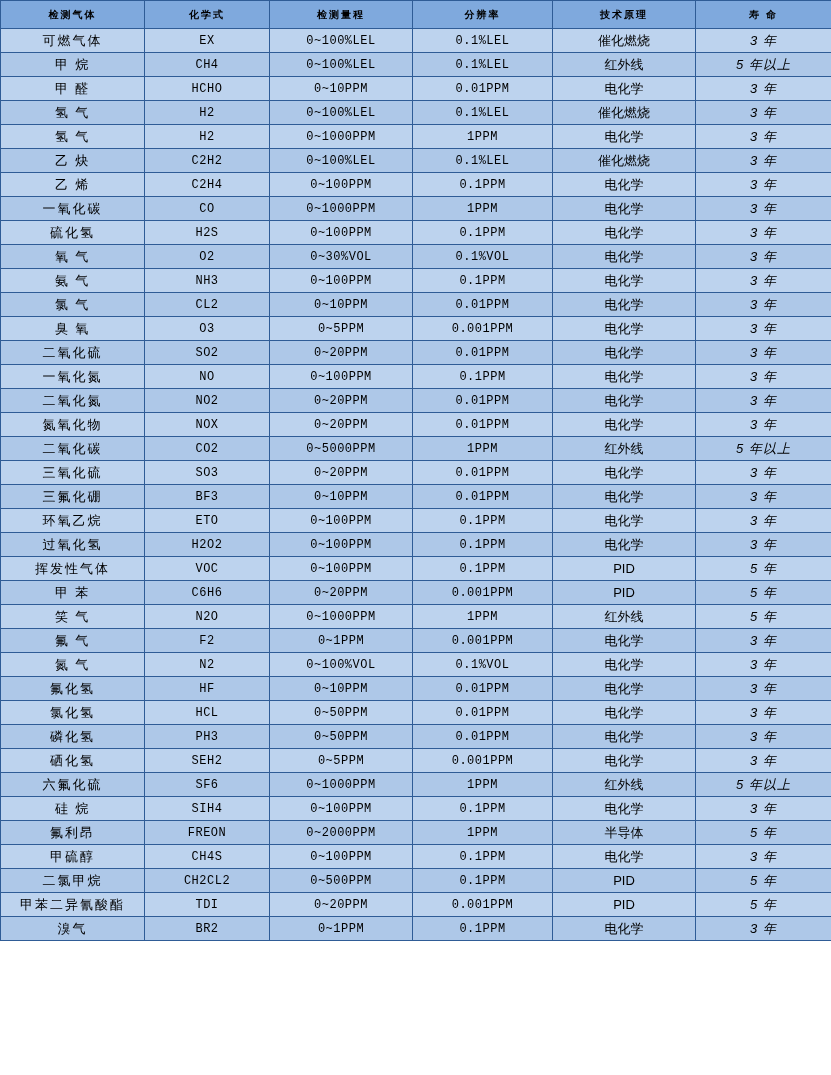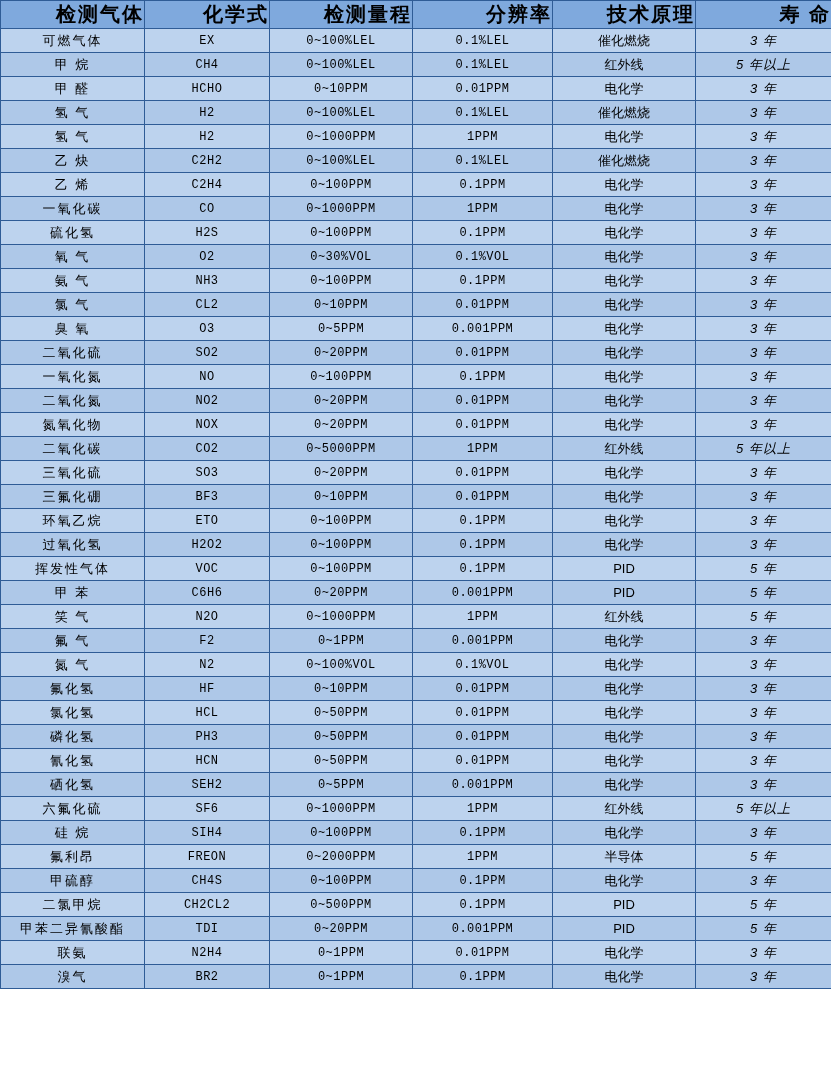--- a/index.html
+++ b/index.html
@@ -29,35 +29,35 @@
     text-align: center;
     vertical-align: middle;
     color: #000000;
     padding: 0;
     overflow: hidden;
     white-space: nowrap;
   }
   table.gas-table thead th {
     height: 27px;
     background: #7fa9dd;
-    font-size: 20px;
+    font-size: 10px;
     font-weight: bold;
     letter-spacing: 2px;
-    text-align: right;
   }
   table.gas-table tbody td {
     height: 23px;
     font-size: 13px;
     background: #bdd3ee;
   }
   table.gas-table tbody tr:nth-child(even) td {
     background: #aec8e8;
   }
   table.gas-table tbody td.name {
     letter-spacing: 2px;
+    font-family: Liberation Serif, serif;
   }
   table.gas-table tbody td.formula,
   table.gas-table tbody td.range,
   table.gas-table tbody td.res {
     font-family: "Liberation Mono", "DejaVu Sans Mono", monospace;
     font-size: 12px;
     letter-spacing: 0.5px;
   }
   table.gas-table tbody td.life {
     letter-spacing: 1px;
@@ -321,28 +321,20 @@
       </tr>
       <tr>
         <td class="name">磷化氢</td>
         <td class="formula">PH3</td>
         <td class="range">0~50PPM</td>
         <td class="res">0.01PPM</td>
         <td class="principle">电化学</td>
         <td class="life">3 年</td>
       </tr>
       <tr>
-        <td class="name">氰化氢</td>
-        <td class="formula">HCN</td>
-        <td class="range">0~50PPM</td>
-        <td class="res">0.01PPM</td>
-        <td class="principle">电化学</td>
-        <td class="life">3 年</td>
-      </tr>
-      <tr>
         <td class="name">硒化氢</td>
         <td class="formula">SEH2</td>
         <td class="range">0~5PPM</td>
         <td class="res">0.001PPM</td>
         <td class="principle">电化学</td>
         <td class="life">3 年</td>
       </tr>
       <tr>
         <td class="name">六氟化硫</td>
         <td class="formula">SF6</td>
@@ -383,28 +375,20 @@
         <td class="principle">PID</td>
         <td class="life">5 年</td>
       </tr>
       <tr>
         <td class="name">甲苯二异氰酸酯</td>
         <td class="formula">TDI</td>
         <td class="range">0~20PPM</td>
         <td class="res">0.001PPM</td>
         <td class="principle">PID</td>
         <td class="life">5 年</td>
-      </tr>
-      <tr>
-        <td class="name">联氨</td>
-        <td class="formula">N2H4</td>
-        <td class="range">0~1PPM</td>
-        <td class="res">0.01PPM</td>
-        <td class="principle">电化学</td>
-        <td class="life">3 年</td>
       </tr>
       <tr>
         <td class="name">溴气</td>
         <td class="formula">BR2</td>
         <td class="range">0~1PPM</td>
         <td class="res">0.1PPM</td>
         <td class="principle">电化学</td>
         <td class="life">3 年</td>
       </tr>
     </tbody>

